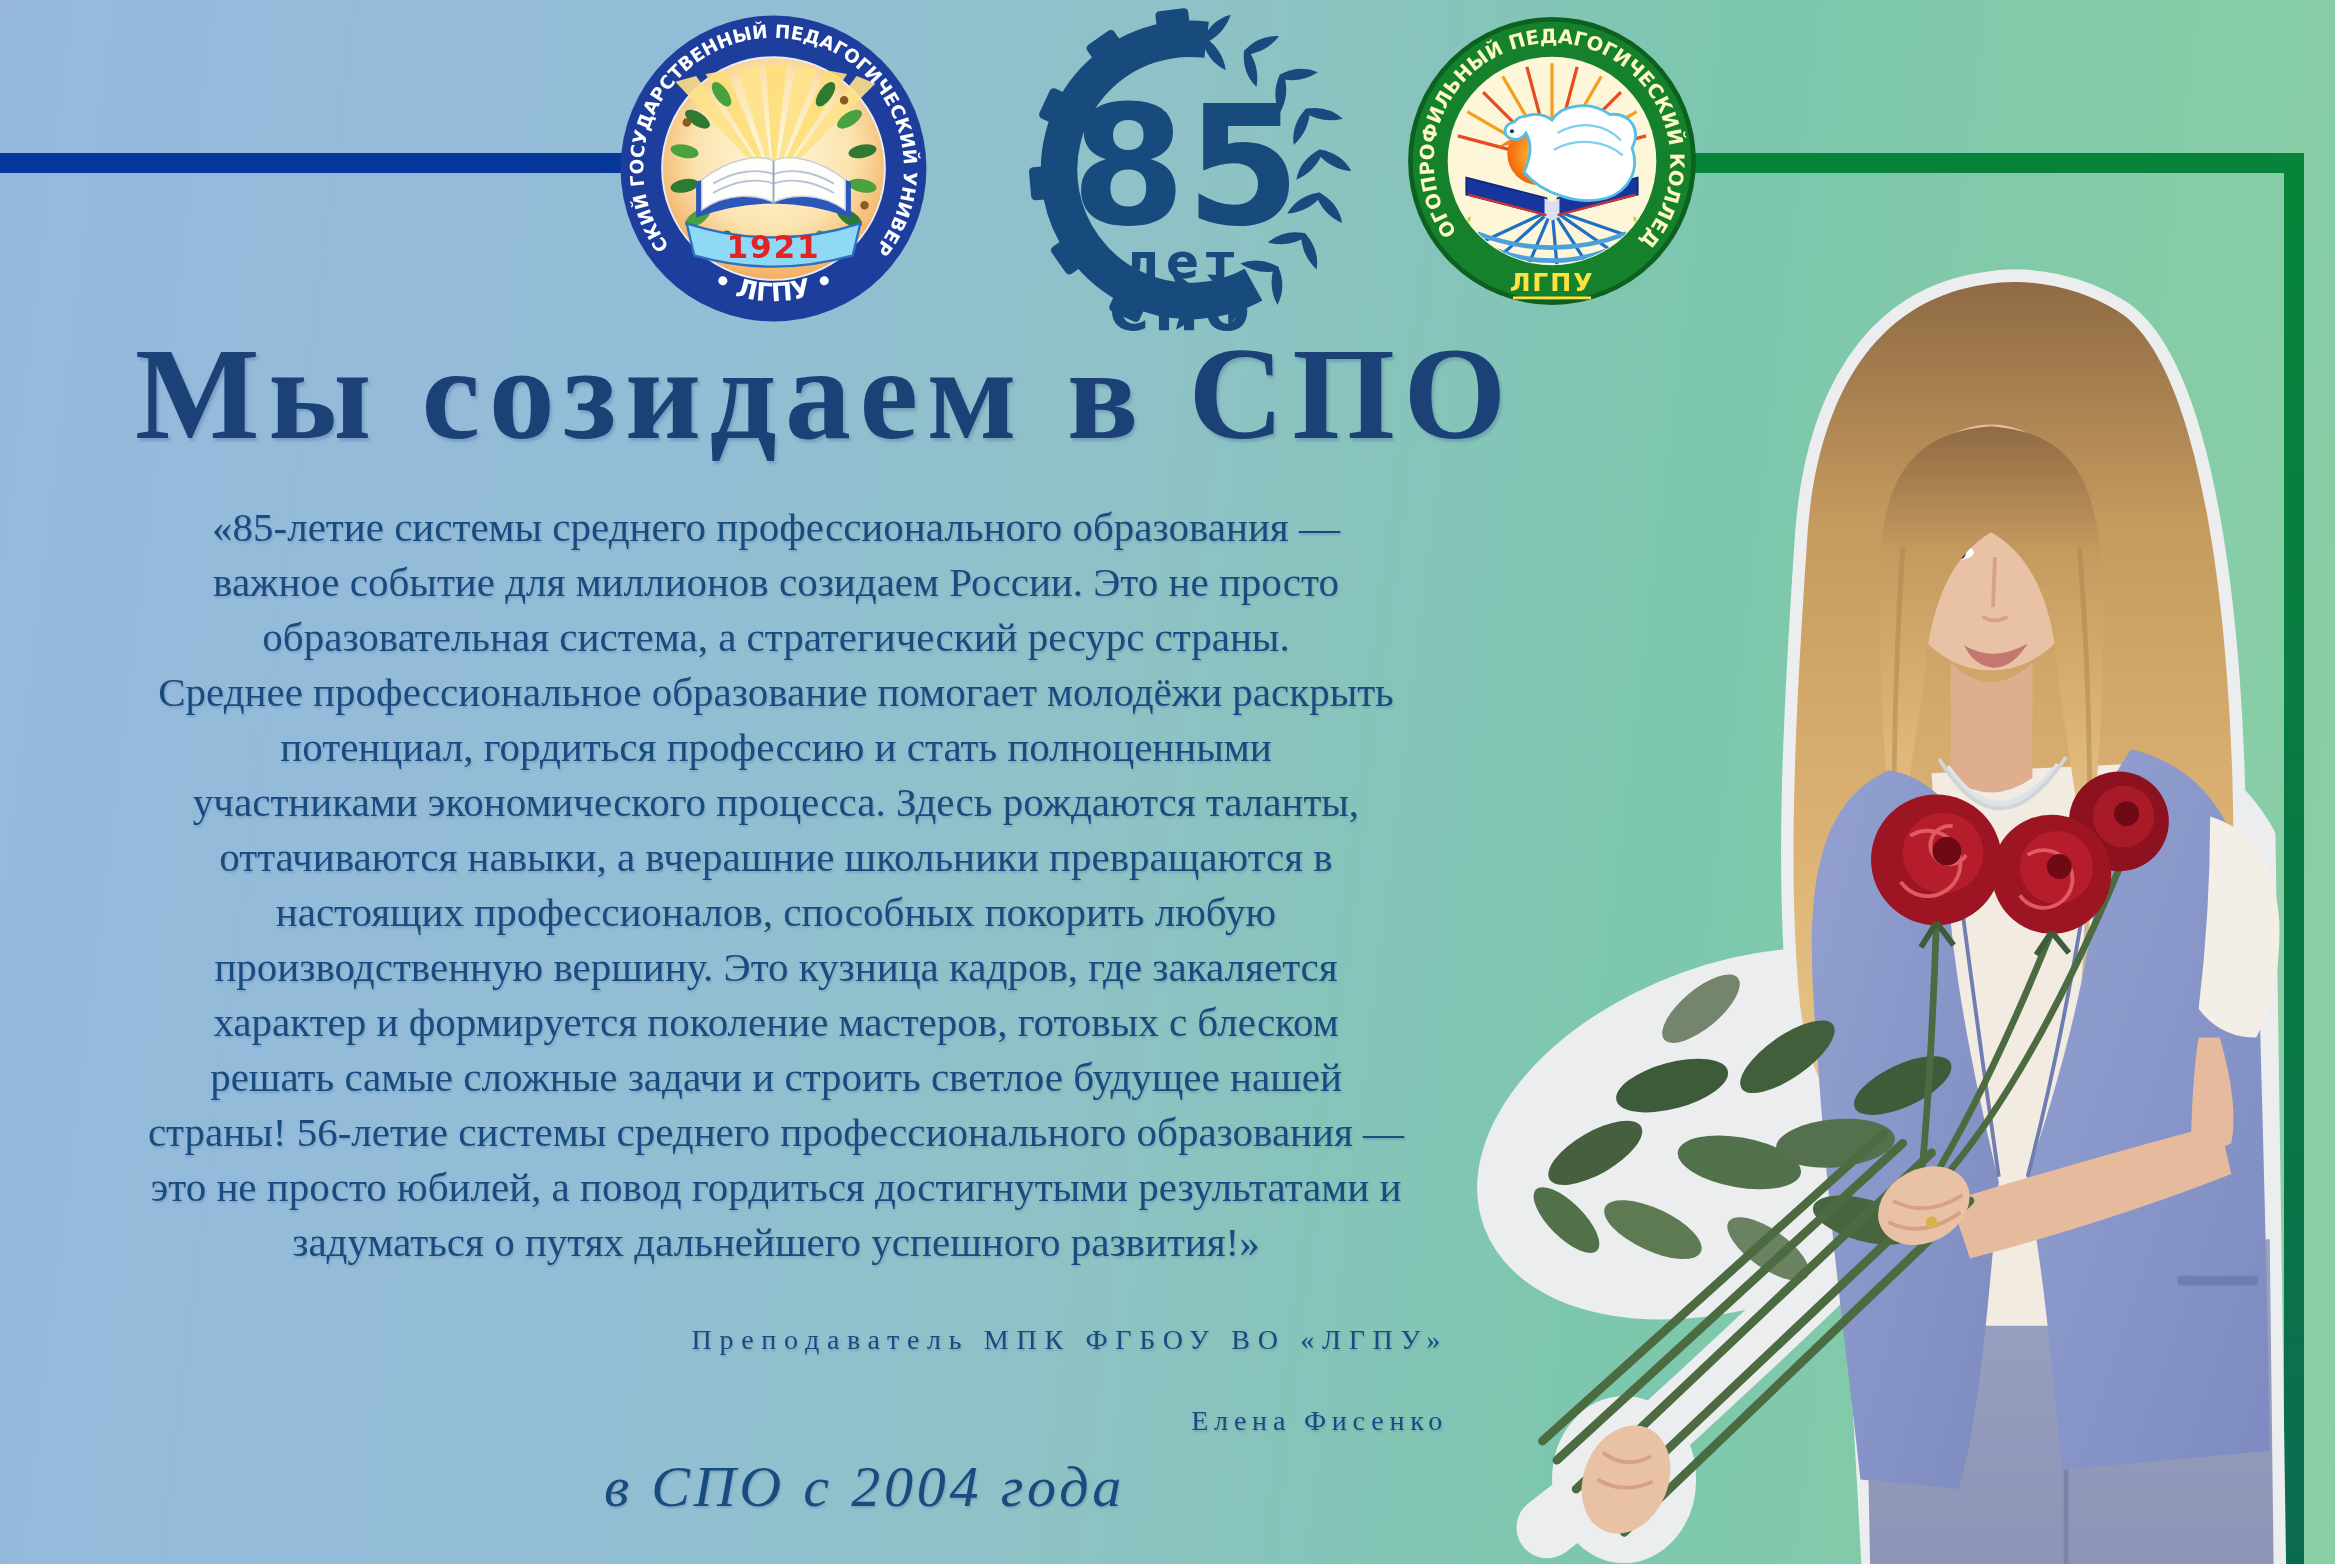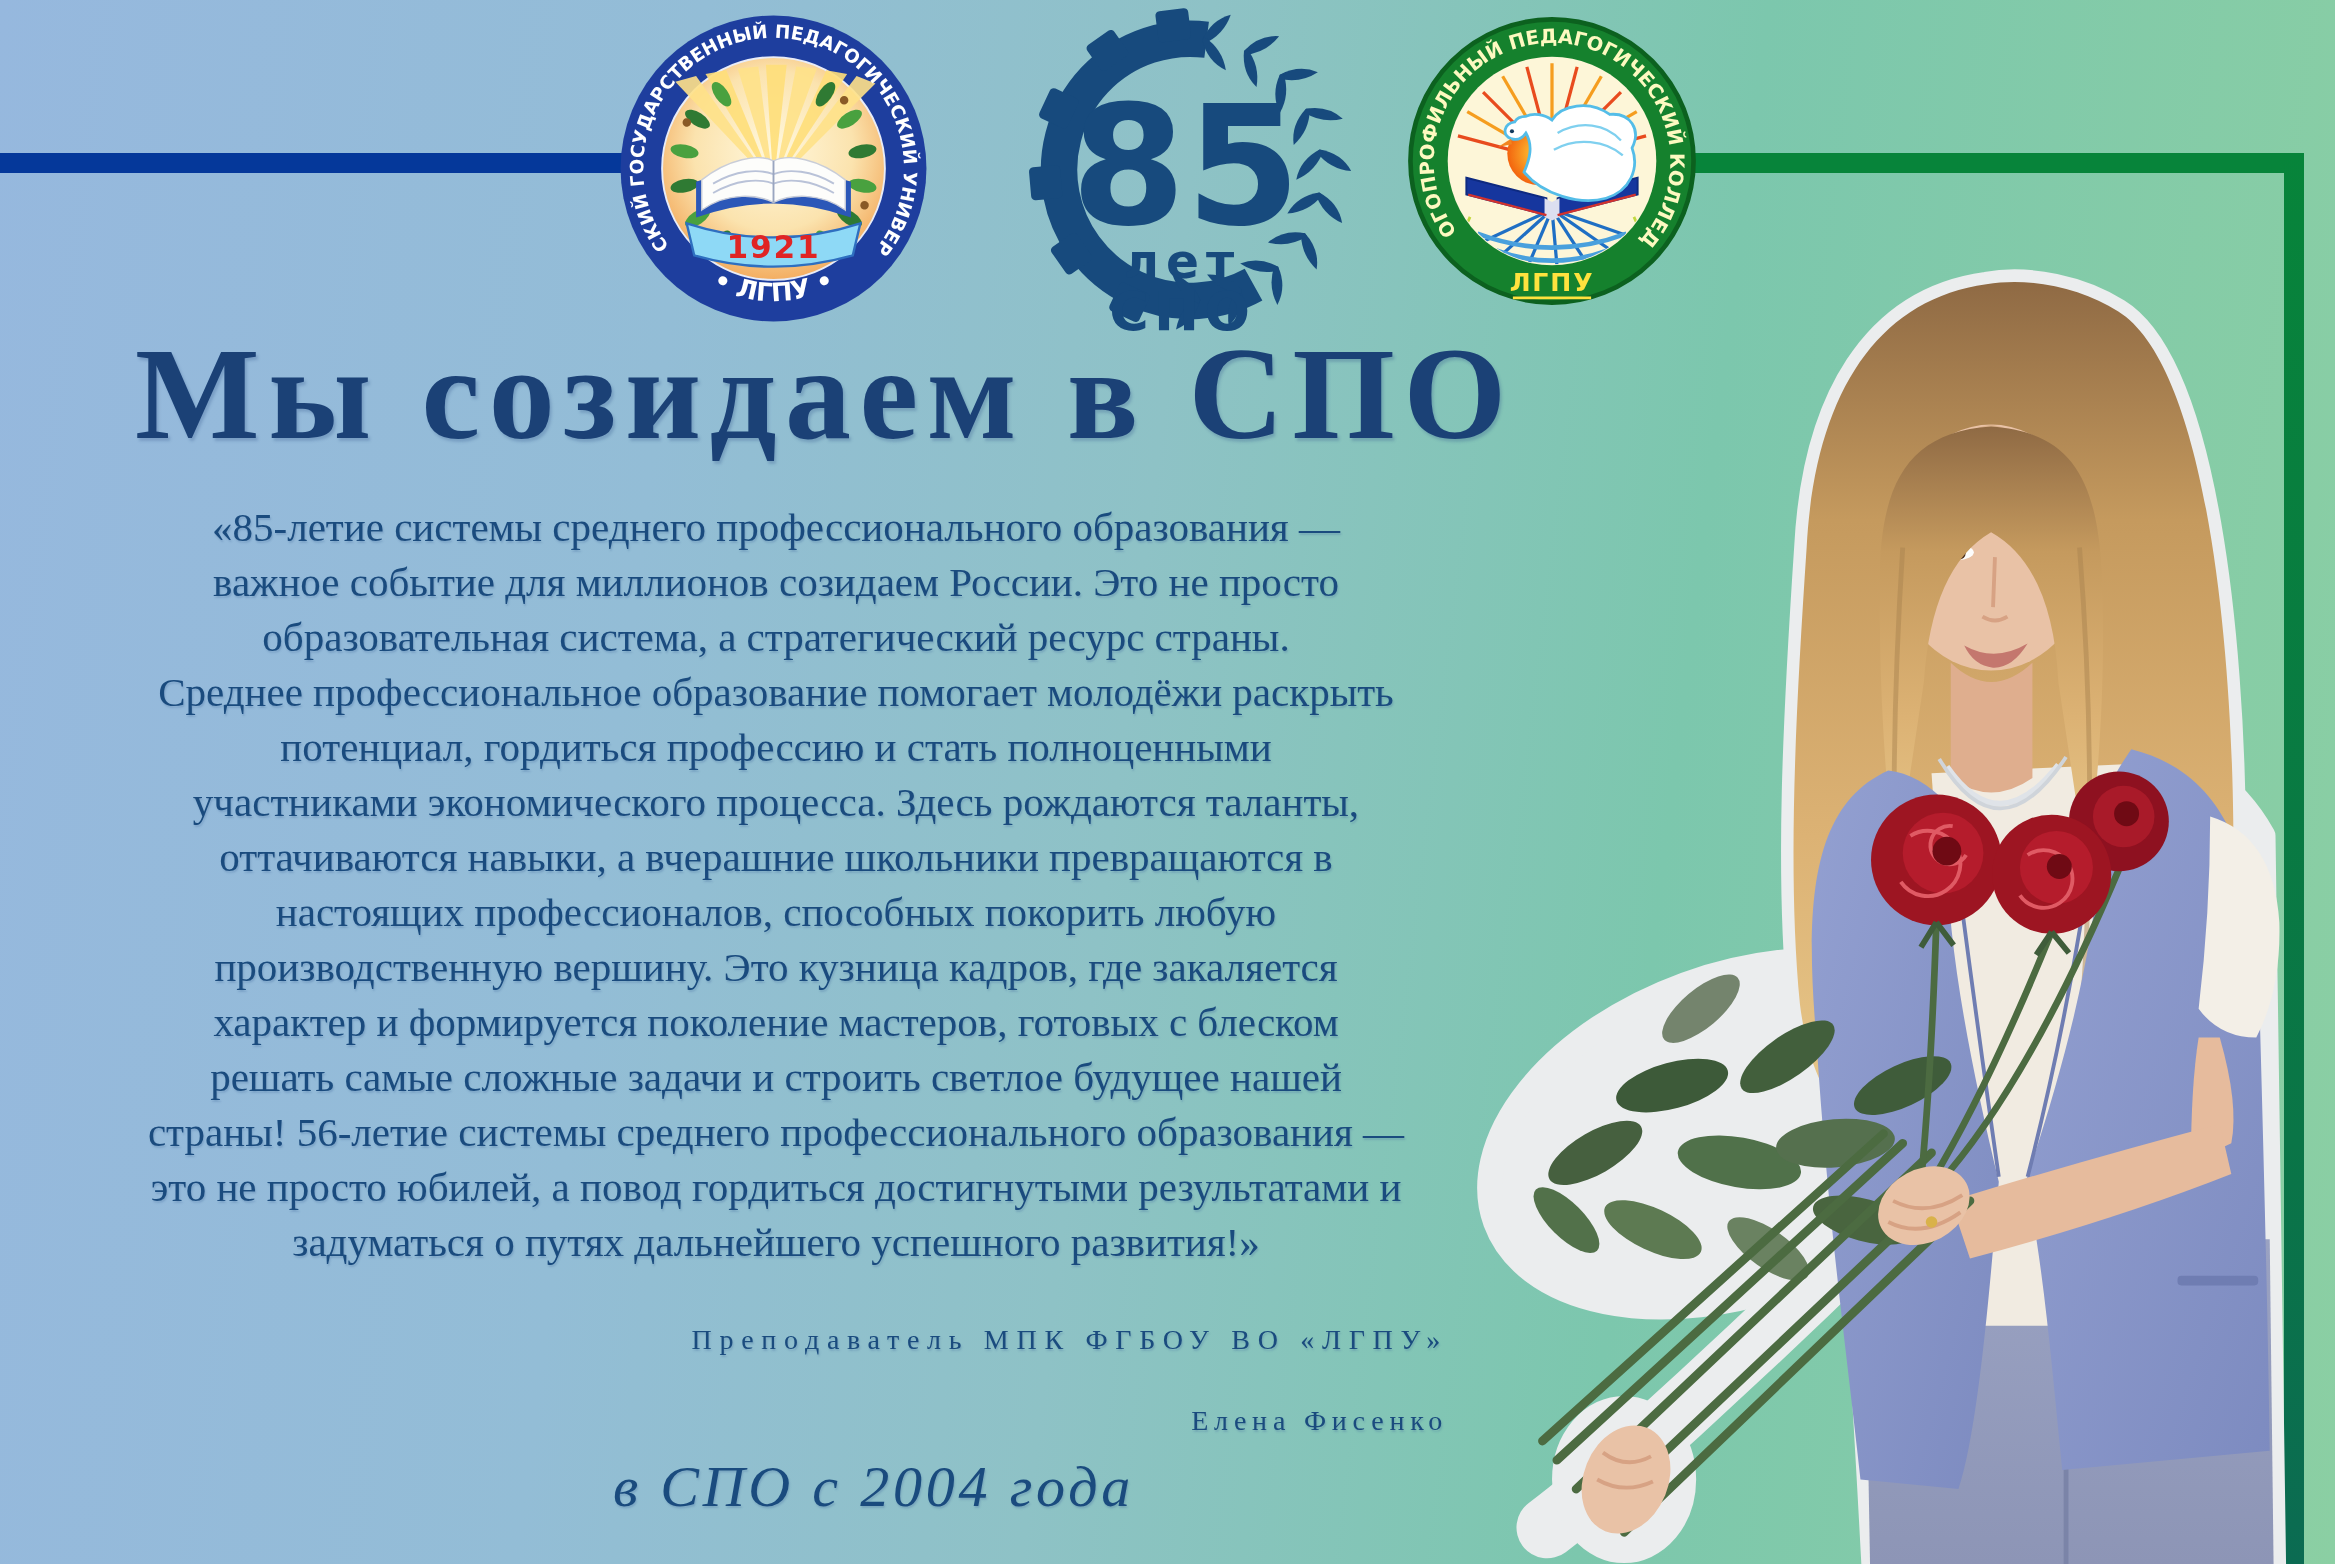--- a/index.html
+++ b/index.html
@@ -29,21 +29,21 @@
   }
   .quote div{white-space:nowrap;}
   .attr{
     position:absolute;left:0;top:1299px;width:1448px;text-align:right;
     font-size:28px;line-height:81px;color:var(--text-navy);
     text-shadow:1px 1.9px 1.9px rgba(70,110,160,.30);
   }
   .attr .role{letter-spacing:7.7px;}
   .attr .name{letter-spacing:5.8px;}
   .since{
-    position:absolute;left:422px;top:1453px;width:903px;text-align:center;
+    position:absolute;left:413px;top:1453px;width:903px;text-align:center;
     font-size:58px;font-style:italic;color:var(--text-navy);letter-spacing:3.8px;
     text-shadow:1px 1.9px 1.9px rgba(70,110,160,.30);
   }
   .photo{position:absolute;left:1451px;top:144px;width:865px;height:1421px;}
   .ringtext{font-family:"DejaVu Sans",sans-serif;font-weight:bold;}
   .annivtxt{font-family:"DejaVu Sans",sans-serif;font-weight:bold;fill:#174a7d;}
 </style>
 </head>
 <body>
 

